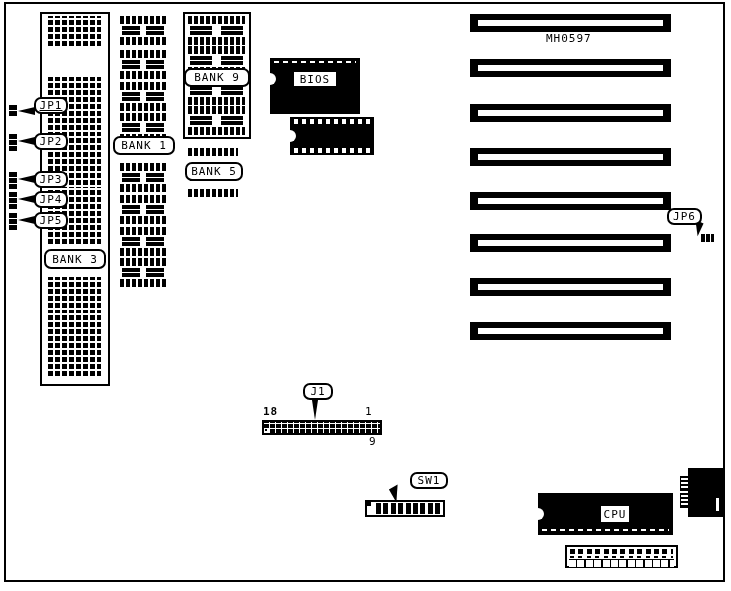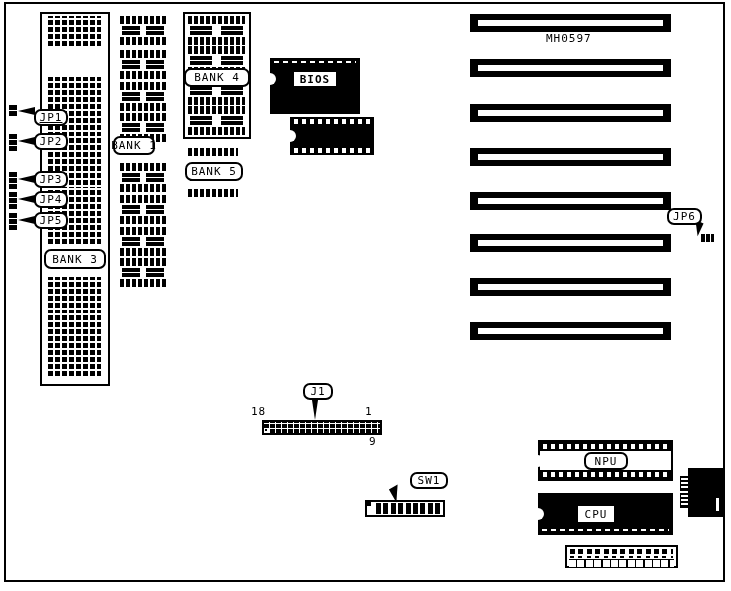--- a/index.html
+++ b/index.html
@@ -96,21 +96,21 @@
   <div class="abs jumpv" style="left:9px;top:171px;height:18px;"></div>
   <div class="abs jumpv" style="left:9px;top:191px;height:18px;"></div>
   <div class="abs jumpv" style="left:9px;top:212px;height:18px;"></div>
 
   <div class="abs tri-left" style="left:18px;top:107px;"></div>
   <div class="abs tri-left" style="left:18px;top:137px;"></div>
   <div class="abs tri-left" style="left:18px;top:175px;"></div>
   <div class="abs tri-left" style="left:18px;top:195px;"></div>
   <div class="abs tri-left" style="left:18px;top:216px;"></div>
 
-  <div class="abs callout" style="left:34px;top:109px;width:34px;height:17px;text-decoration:underline;">JP1</div>
+  <div class="abs callout" style="left:34px;top:97px;width:34px;height:17px;text-decoration:underline;">JP1</div>
   <div class="abs callout" style="left:34px;top:133px;width:34px;height:17px;">JP2</div>
   <div class="abs callout" style="left:34px;top:171px;width:34px;height:17px;">JP3</div>
   <div class="abs callout" style="left:34px;top:191px;width:34px;height:17px;">JP4</div>
   <div class="abs callout" style="left:34px;top:212px;width:34px;height:17px;">JP5</div>
 
   <div class="abs socket" style="left:120px;top:16px;width:46px;height:29px;">
       <div class="pinrow"></div>
       <div class="sockmid">
         <div class="sockbar"></div>
         <div class="sockbar"></div>
@@ -166,21 +166,21 @@
       <div class="pinrow"></div>
     </div>
   <div class="abs socket" style="left:120px;top:258px;width:46px;height:29px;">
       <div class="pinrow"></div>
       <div class="sockmid">
         <div class="sockbar"></div>
         <div class="sockbar"></div>
       </div>
       <div class="pinrow"></div>
     </div>
-  <div class="abs callout" style="left:113px;top:136px;width:42px;height:19px;">BANK 1</div>
+  <div class="abs callout" style="left:113px;top:136px;width:62px;height:19px;">BANK 1</div>
 
   <div class="abs outline" style="left:183px;top:12px;width:68px;height:127px;border-width:2px;"></div>
   <div class="abs socket" style="left:188px;top:16px;width:57px;height:29px;">
       <div class="pinrow"></div>
       <div class="sockmid">
         <div class="sockbar"></div>
         <div class="sockbar"></div>
       </div>
       <div class="pinrow"></div>
     </div>
@@ -201,33 +201,33 @@
       <div class="pinrow"></div>
     </div>
   <div class="abs socket" style="left:188px;top:106px;width:57px;height:29px;">
       <div class="pinrow"></div>
       <div class="sockmid">
         <div class="sockbar"></div>
         <div class="sockbar"></div>
       </div>
       <div class="pinrow"></div>
     </div>
-  <div class="abs callout" style="left:184px;top:68px;width:66px;height:19px;">BANK 4</div>
+  <div class="abs callout" style="left:184px;top:68px;width:66px;height:19px;">BANK 9</div>
 
   <div class="abs socket" style="left:188px;top:148px;width:50px;height:49px;">
       <div class="pinrow"></div>
       <div class="sockmid">
         <div class="sockbar"></div>
         <div class="sockbar"></div>
       </div>
       <div class="pinrow"></div>
     </div>
   <div class="abs callout" style="left:185px;top:162px;width:58px;height:19px;">BANK 5</div>
 
-  <div class="abs blackchip" style="left:270px;top:58px;width:90px;height:56px;font-weight:bold;">
+  <div class="abs blackchip" style="left:270px;top:58px;width:90px;height:56px;">
     <div class="abs dashrow" style="left:4px;right:4px;top:3px;"></div>
     <div class="abs notch" style="left:0;top:15px;"></div>
     <div class="abs plainlabel" style="left:24px;top:14px;width:42px;height:14px;">BIOS</div>
   </div>
 
   <div class="abs blackchip" style="left:290px;top:117px;width:84px;height:38px;">
     <div class="abs tickrow" style="left:4px;right:4px;top:2px;"></div>
     <div class="abs tickrow" style="left:4px;right:4px;bottom:2px;"></div>
     <div class="abs notch" style="left:0;top:13px;"></div>
   </div>
@@ -239,52 +239,45 @@
   <div class="abs slot" style="left:470px;top:192px;"></div>
   <div class="abs slot" style="left:470px;top:234px;"></div>
   <div class="abs slot" style="left:470px;top:278px;"></div>
   <div class="abs slot" style="left:470px;top:322px;"></div>
   <div class="abs txt" style="left:546px;top:32px;">MH0597</div>
 
   <div class="abs callout" style="left:667px;top:208px;width:35px;height:17px;">JP6</div>
   <div class="abs tri-jp6" style="left:692px;top:221px;"></div>
   <div class="abs jumph" style="left:701px;top:234px;width:13px;height:8px;"></div>
 
-  <div class="abs txt" style="left:251px;top:405px;">18</div>
+  <div class="abs txt" style="left:263px;top:405px;font-weight:bold;">18</div>
   <div class="abs txt" style="left:365px;top:405px;">1</div>
   <div class="abs txt" style="left:369px;top:435px;">9</div>
   <div class="abs callout" style="left:303px;top:383px;width:30px;height:17px;">J1</div>
   <div class="abs tri-down" style="left:312px;top:400px;"></div>
   <div class="abs outline" style="left:262px;top:420px;width:120px;height:15px;border-width:2px;">
     <div class="j1grid"></div>
     <div class="j1pin1">
         <div></div>
       </div>
   </div>
 
   <div class="abs callout" style="left:410px;top:472px;width:38px;height:17px;">SW1</div>
   <div class="abs tri-sw" style="left:392px;top:486px;"></div>
   <div class="abs outline" style="left:365px;top:500px;width:80px;height:17px;border-width:2px;">
     <div class="swoff"></div>
     <div class="swmark"></div>
     <div class="swbars"></div>
   </div>
 
-  <div class="abs outline socket" style="left:538px;top:440px;width:135px;height:41px;border-width:2px;background:#fff;">
-    <div class="ticks" style="height:9px;"></div>
-    <div style="flex:1;"></div>
-    <div class="ticks" style="height:9px;"></div>
-    <div class="abs notch" style="left:-2px;top:13px;"></div>
-    <div class="abs callout" style="left:44px;top:10px;width:44px;height:18px;">NPU</div>
-  </div>
 
   <div class="abs blackchip" style="left:538px;top:493px;width:135px;height:42px;">
     <div class="abs notch" style="left:0;top:15px;"></div>
     <div class="abs dashrow" style="left:4px;right:4px;bottom:4px;"></div>
-    <div class="abs plainlabel" style="left:40px;top:13px;width:36px;height:16px;">CPU</div>
+    <div class="abs plainlabel" style="left:63px;top:13px;width:28px;height:16px;">CPU</div>
   </div>
 
   <div class="abs outline" style="left:565px;top:545px;width:113px;height:23px;border-width:2px;background:#fff;">
     <div class="dotrow"></div>
     <div class="dashrow2"></div>
     <div class="sqrow"></div>
   </div>
 
   <div class="abs blackchip" style="left:688px;top:468px;width:37px;height:49px;z-index:4;">
     <div class="abs" style="left:28px;top:30px;width:3px;height:13px;background:#fff;"></div>

